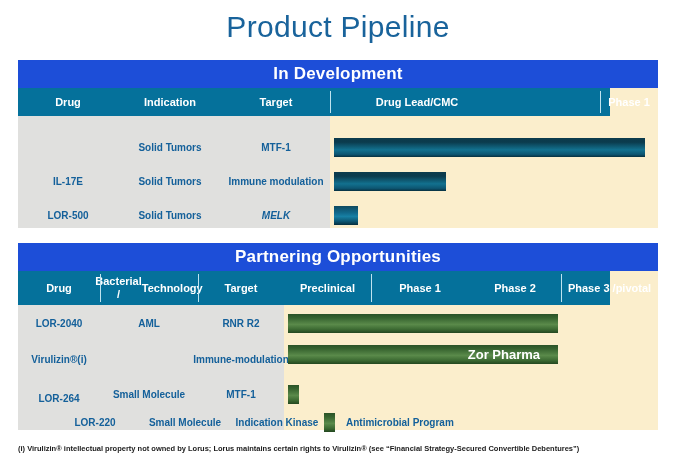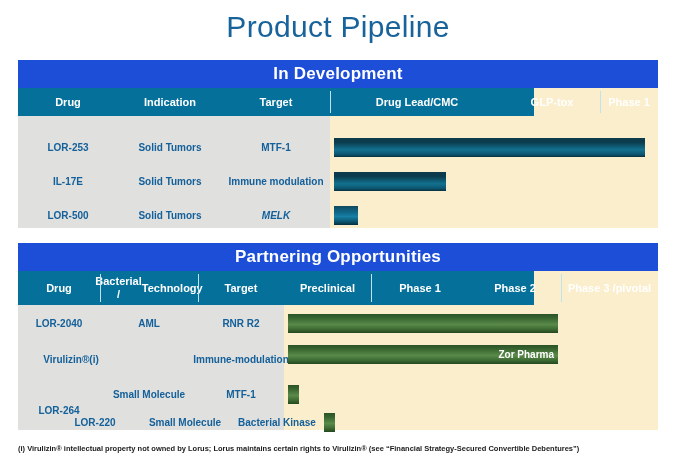--- a/index.html
+++ b/index.html
@@ -54,21 +54,21 @@
     color: #ffffff;
     font-size: 17px;
     font-weight: bold;
     text-align: center;
     line-height: 28px;
     letter-spacing: 0.2px;
   }
   .head-strip {
     position: absolute;
     left: 0;
-    width: 516px;
+    width: 592px;
     background: #05719b;
   }
   #head-strip-1 { top: 88px; height: 28px; }
   #head-strip-2 { top: 271px; height: 34px; }
 
   .hcell {
     position: absolute;
     top: 0;
     height: 100%;
     display: flex;
@@ -129,26 +129,26 @@
   .bar.teal.short {
     background: linear-gradient(to bottom,
       #0f4a5f 0%, #11688a 35%, #1780a4 55%, #0d5773 80%, #072f3e 100%);
   }
   .bar.green {
     background: linear-gradient(to bottom,
       #2a5327 0%, #36632f 20%, #5a8a4a 55%, #3d6b33 80%, #23471f 100%);
   }
   .bar-label {
     position: absolute;
-    right: 4px;
+    right: 18px;
     top: 0;
     height: 31px;
     line-height: 19px;
     color: #ffffff;
-    font-size: 10px;
+    font-size: 13px;
     font-weight: bold;
     white-space: nowrap;
   }
   .bar-text {
     position: absolute;
     height: 19px;
     line-height: 19px;
     color: #14609a;
     font-size: 10px;
     font-weight: bold;
@@ -176,30 +176,28 @@
 <div class="panel" id="panel-development">
   <div class="gray-block" style="top:28px; width:312px; height:140px;"></div>
   <div class="band-title">In Development</div>
 </div>
 
 <div class="head-strip" id="head-strip-1" style="left:18px;">
   <div class="hcell" style="left:0px;   width:100px;">Drug</div>
   <div class="hcell" style="left:100px; width:104px;">Indication</div>
   <div class="hcell" style="left:204px; width:108px;">Target</div>
   <div class="hcell" style="left:312px; width:174px;">Drug Lead/CMC</div>
-  <div class="hcell" style="left:486px; width:96px;">GLP-tox</div>
   <div class="hcell" style="left:582px; width:58px;">Phase 1</div>
   <div class="hsep" style="left:312px;"></div>
   <div class="hsep" style="left:582px;"></div>
 </div>
 
 <div class="rows" id="rows-1" style="left:18px;">
 
   <div class="row" style="top:16px; height:32px;">
-    <div class="cell" style="left:0px;   top:0; width:100px; height:32px;">LOR-253</div>
     <div class="cell" style="left:100px; top:0; width:104px; height:32px;">Solid Tumors</div>
     <div class="cell" style="left:204px; top:0; width:108px; height:32px;">MTF-1</div>
     <div class="bar teal" style="left:316px; top:6px; width:311px;">
       <span class="bar-label"></span>
     </div>
   </div>
 
   <div class="row" style="top:50px; height:32px;">
     <div class="cell" style="left:0px;   top:0; width:100px; height:32px;">IL-17E</div>
     <div class="cell" style="left:100px; top:0; width:104px; height:32px;">Solid Tumors</div>
@@ -252,44 +250,45 @@
   <div class="row" style="top:4px; height:30px;">
     <div class="cell" style="left:0px;   top:0; width:82px;  height:30px;">LOR-2040</div>
     <div class="cell" style="left:82px;  top:0; width:98px;  height:30px;">AML</div>
     <div class="cell" style="left:180px; top:0; width:86px;  height:30px;">RNR R2</div>
     <div class="bar green" style="left:270px; top:5px; width:270px;">
       <span class="bar-label"></span>
     </div>
   </div>
 
   <div class="row" style="top:36px; height:38px;">
-    <div class="cell" style="left:0px;   top:0; width:82px;  height:38px;margin-left:12px;">Virulizin®(i)</div>
+    <div class="cell" style="left:0px;   top:0; width:82px;  height:38px;">Virulizin®(i)</div>
     <div class="cell" style="left:180px; top:0; width:86px;  height:38px;">
       <span>Immune-</span>
         <br>
       <span>modulation</span>
     </div>
     <div class="bar green" style="left:270px; top:4px; width:270px;">
       <span class="bar-label">Zor Pharma</span>
     </div>
   </div>
 
   <div class="row" style="top:76px; height:28px;">
-    <div class="cell" style="left:0px;   top:16px; width:82px;  height:28px;text-align:center;">LOR-264</div>
+    <div class="cell" style="left:0px;   top:4px; width:82px;  height:28px;text-align:center;">LOR-264</div>
     <div class="cell" style="left:82px;  top:0; width:98px;  height:28px;">Small Molecule</div>
     <div class="cell" style="left:180px; top:0; width:86px;  height:28px;">MTF-1</div>
     <div class="bar green" style="left:270px; top:4px; width:11px;">
       <span class="bar-label"></span>
     </div>
   </div>
 
   <div class="row" style="top:104px; height:28px;margin-left:36px;">
     <div class="cell" style="left:0px;   top:0; width:82px;  height:28px;">LOR-220</div>
     <div class="cell" style="left:82px;  top:0; width:98px;  height:28px;">Small Molecule</div>
-    <div class="cell" style="left:178px; top:0; width:90px;  height:28px;">Bacterial Kinase</div>
+    <div class="cell" style="left:178px; top:0; width:90px;  height:28px;">Indication Kinase</div>
     <div class="bar green" style="left:270px; top:4px; width:11px;">
       <span class="bar-label"></span>
     </div>
+    <div class="bar-text" style="left:292px; top:4px;">Antimicrobial Program</div>
   </div>
 
 </div>
 
 <div class="footnote">(i) Virulizin® intellectual property not owned by Lorus; Lorus maintains certain rights to Virulizin® (see “Financial Strategy-Secured Convertible Debentures”)</div>
 
 </body></html>

